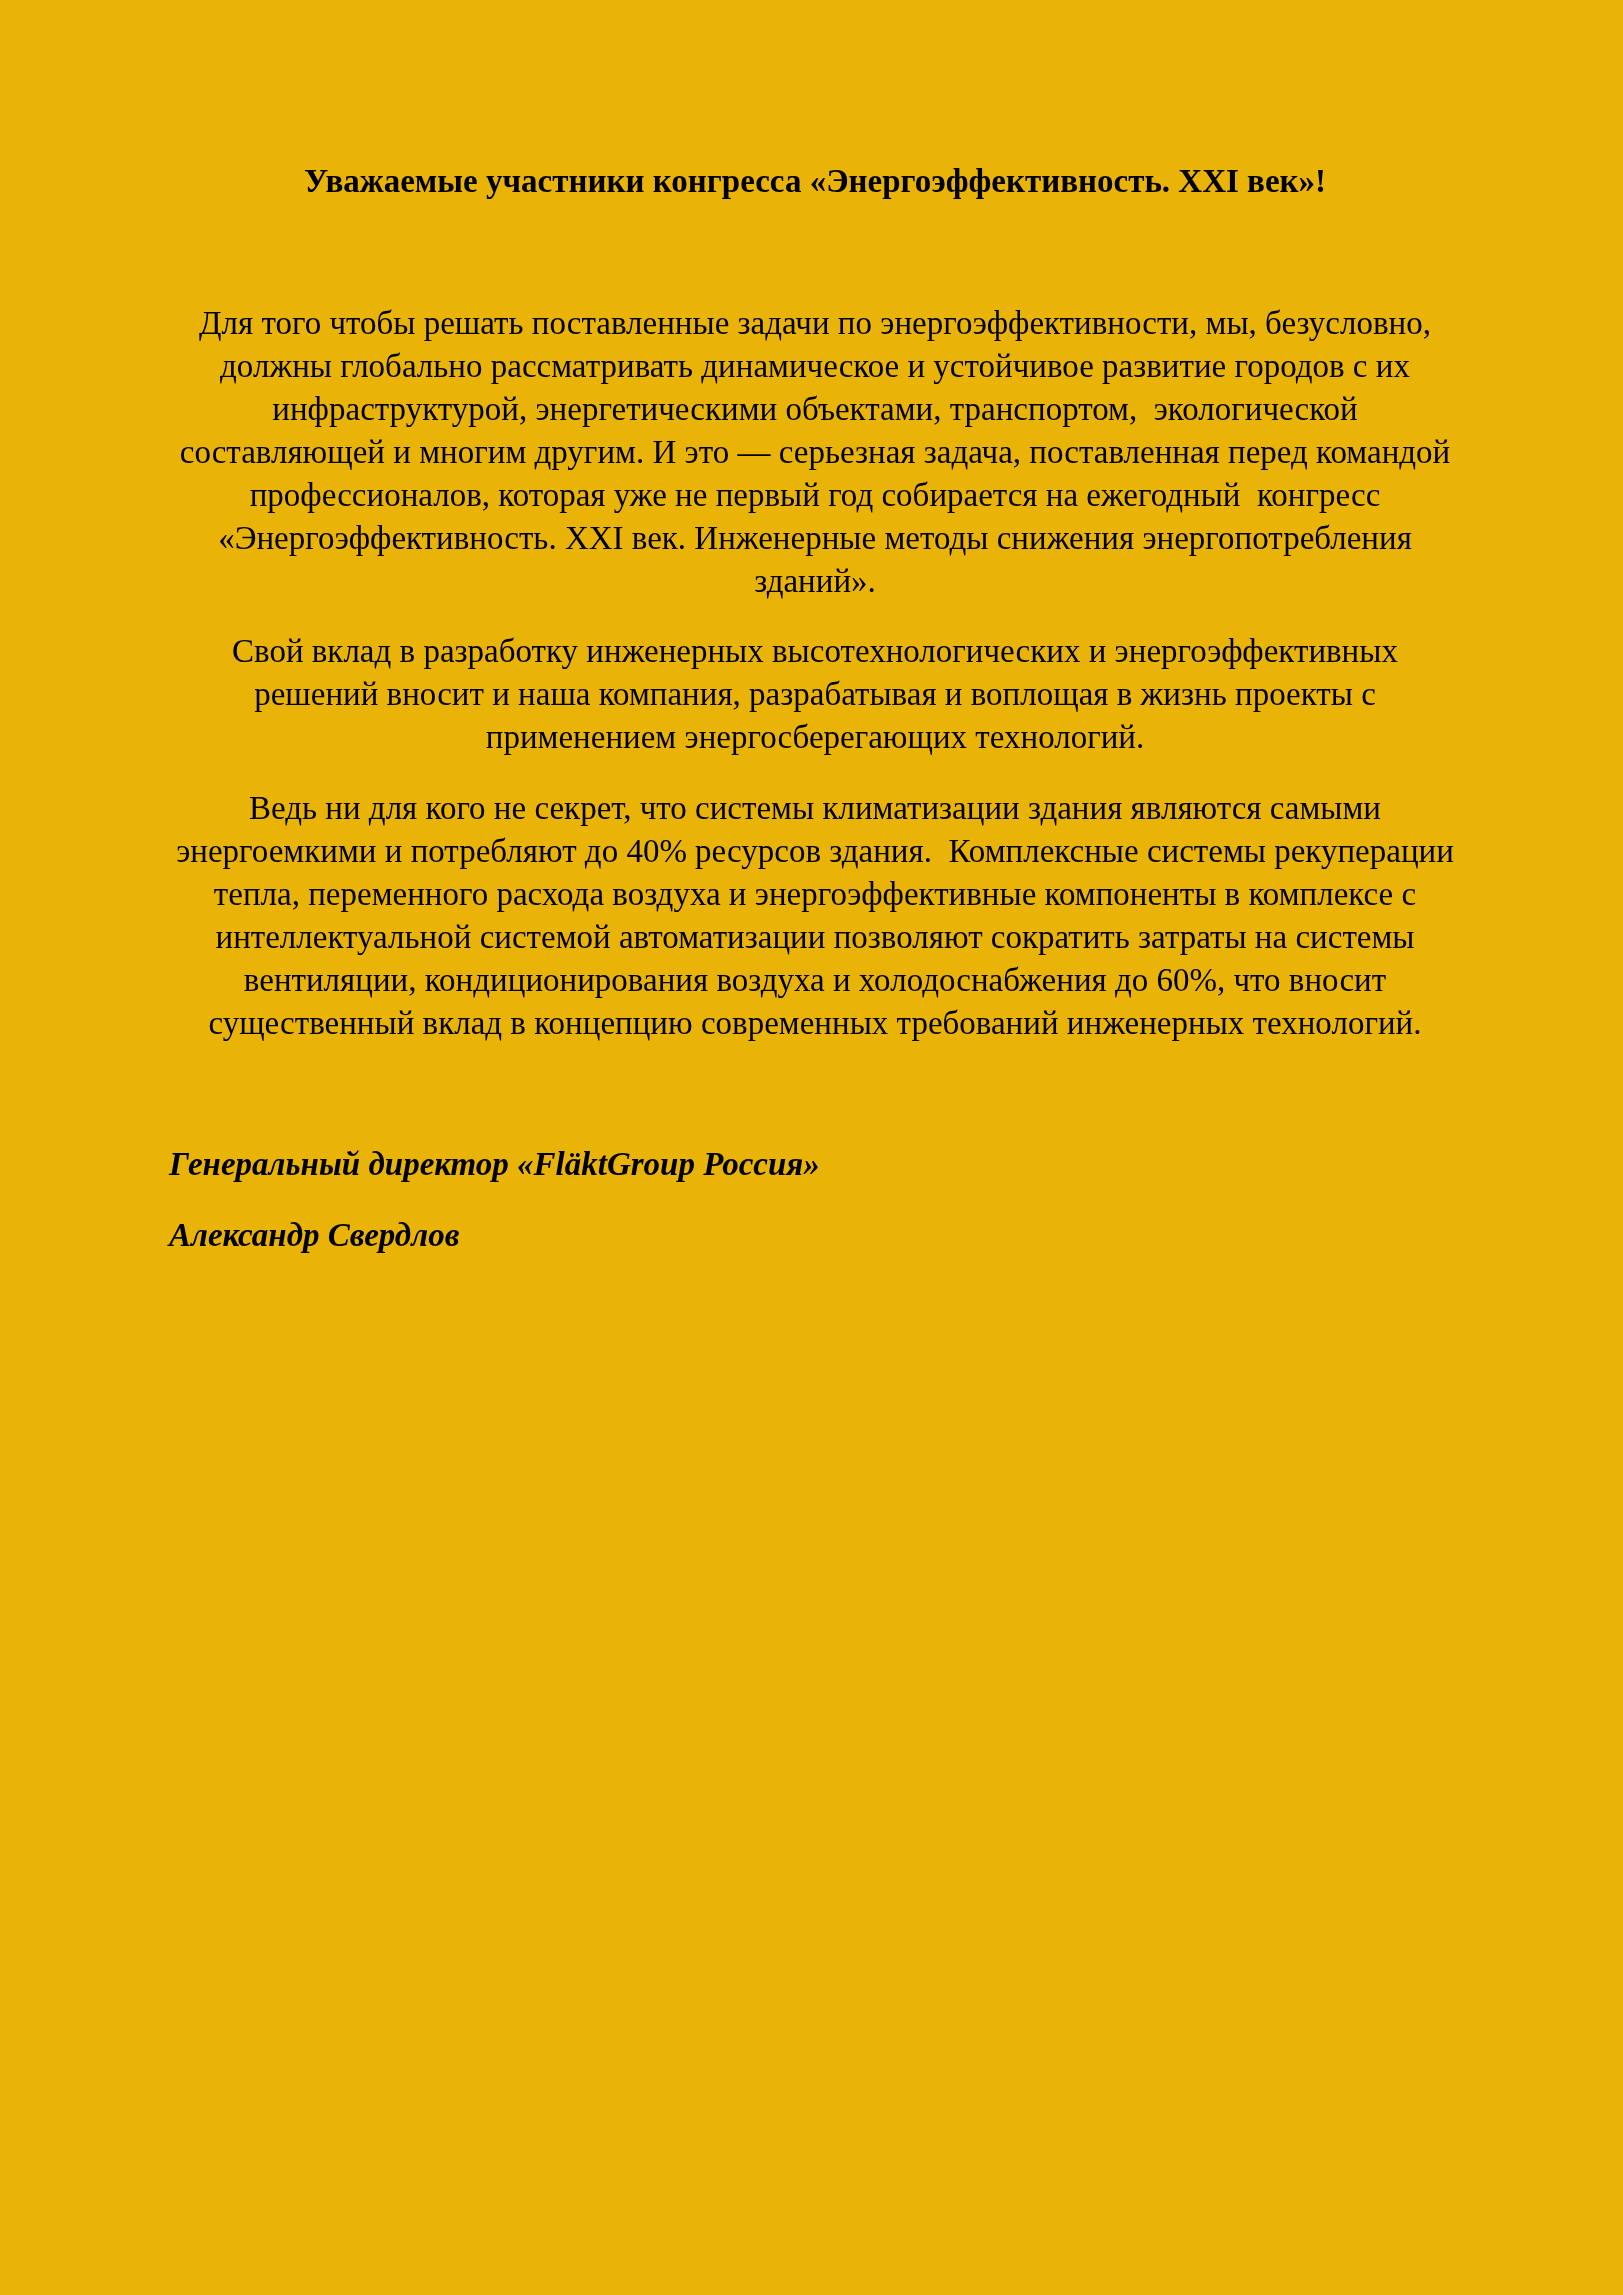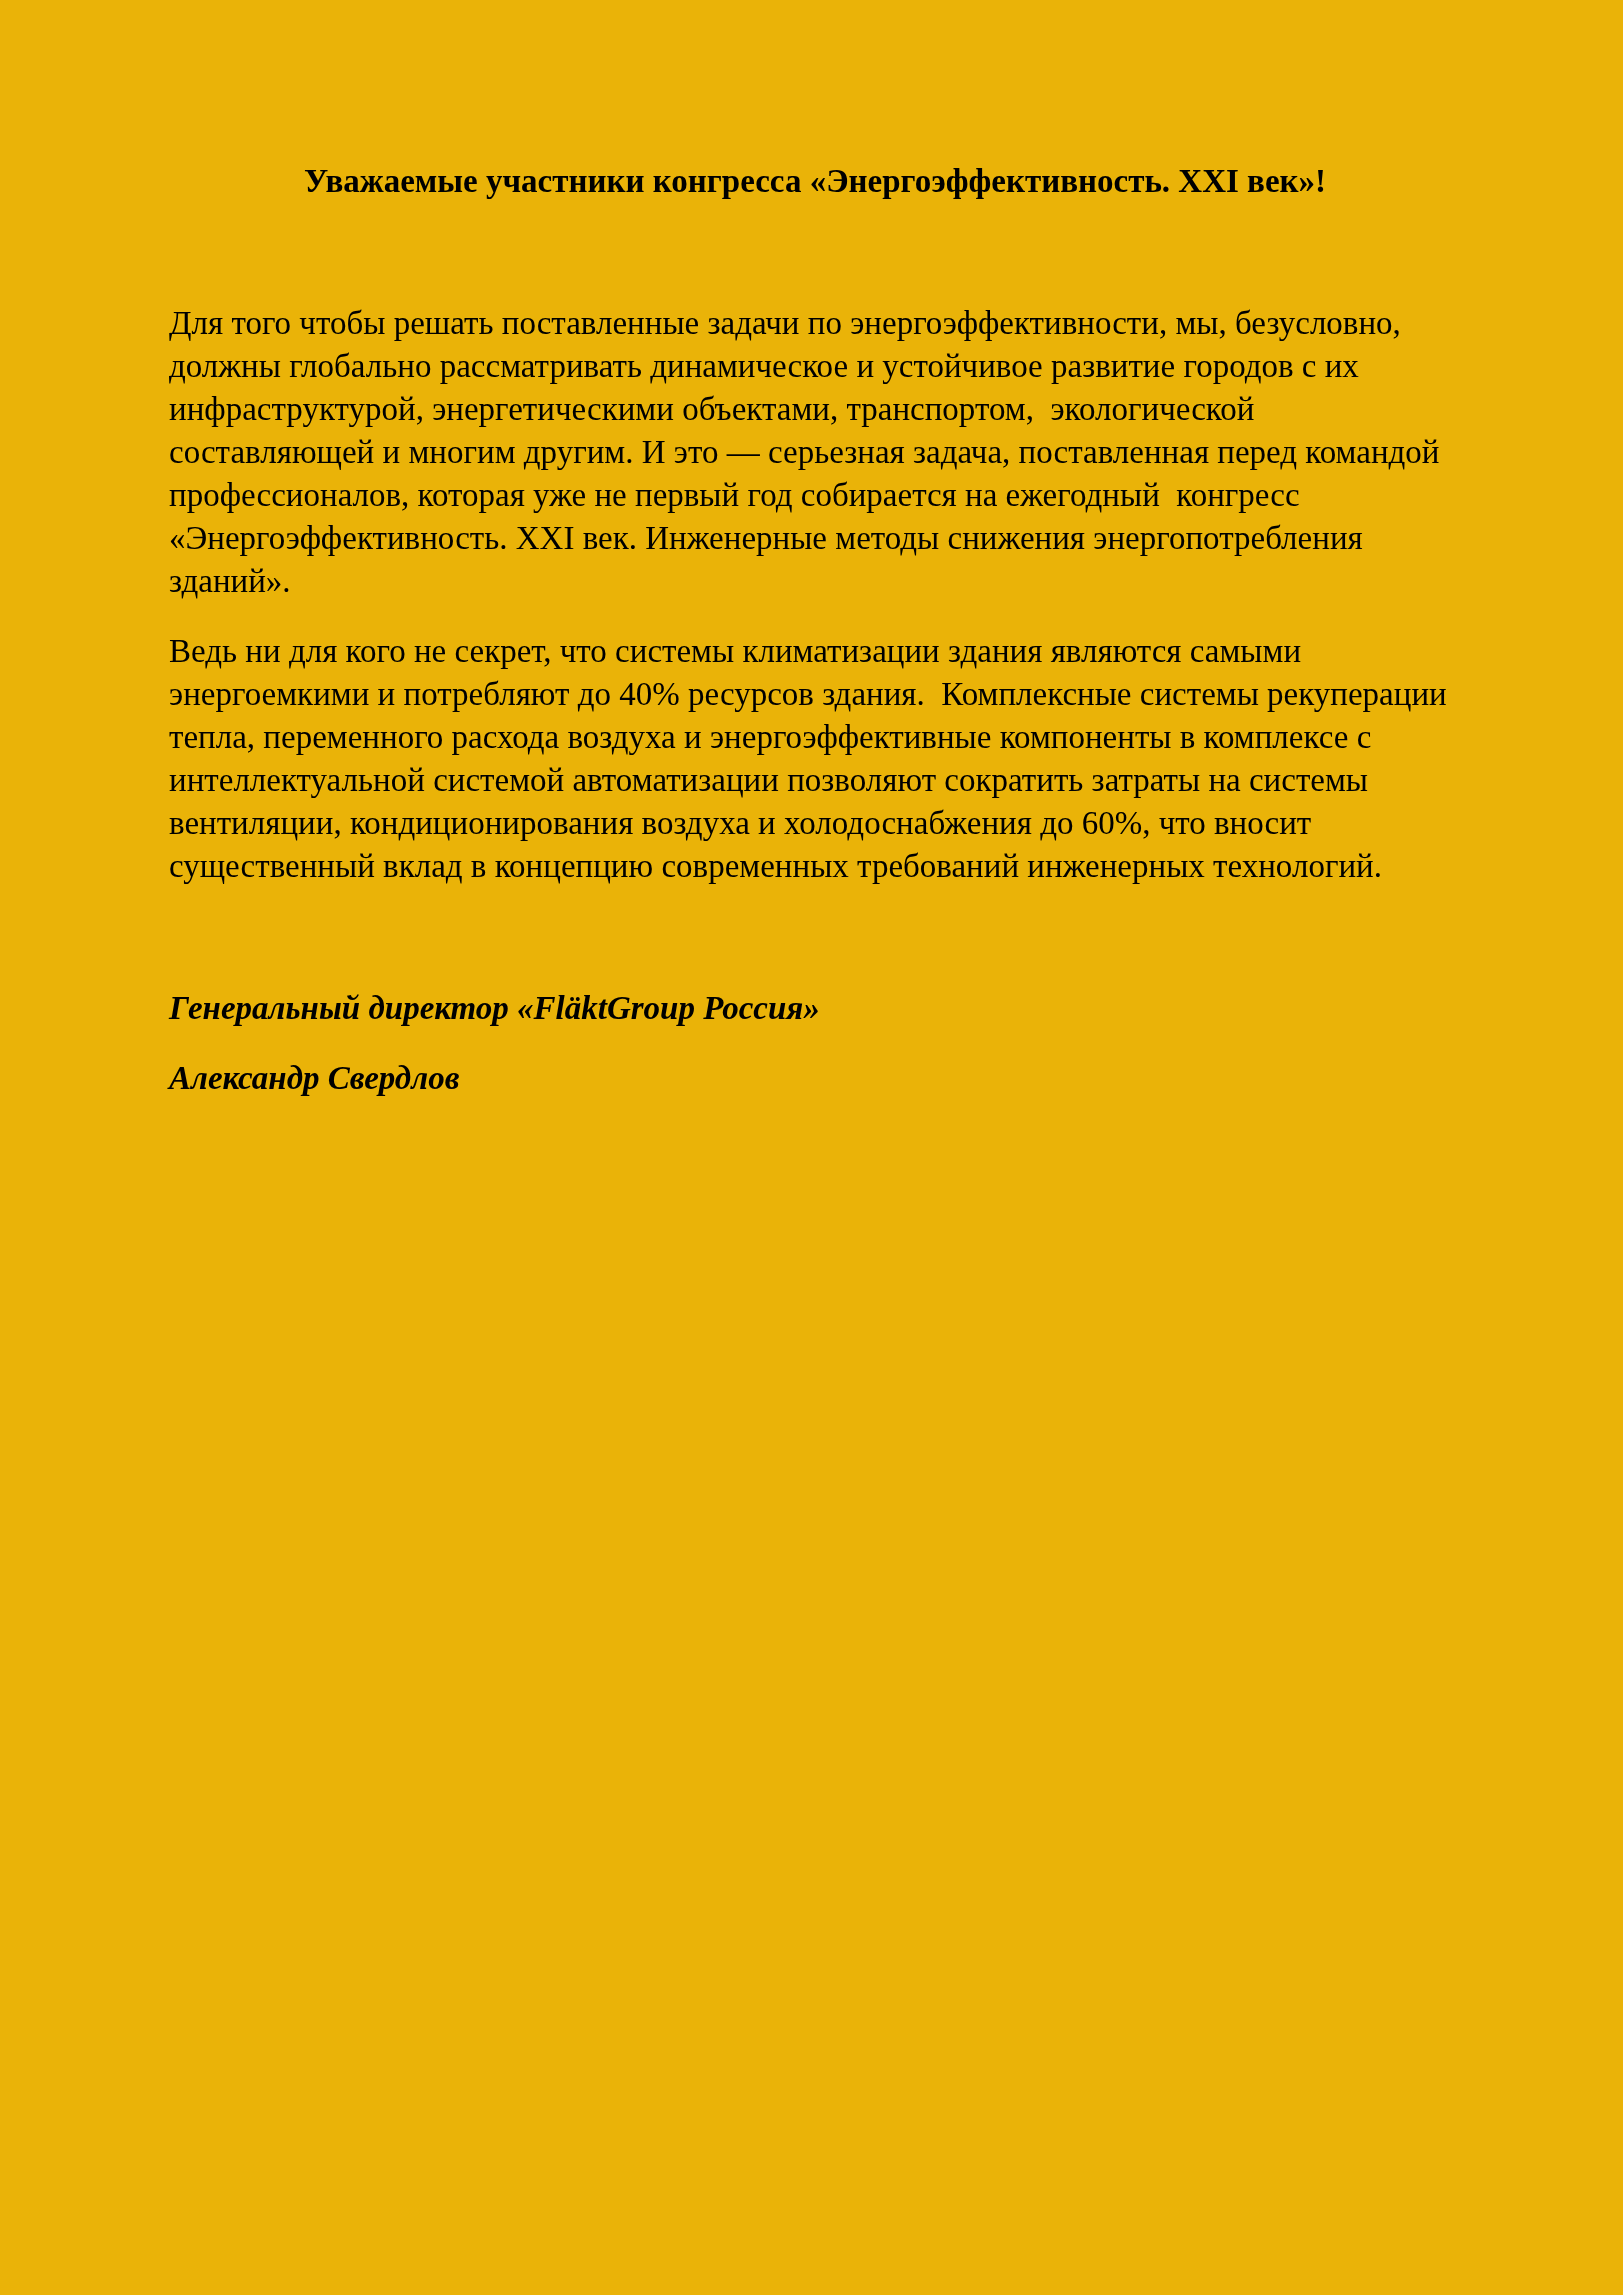--- a/index.html
+++ b/index.html
@@ -29,21 +29,21 @@
     margin: 0 0 27.5px 0;
     white-space: pre-wrap;
   }
   .blank-line {
     height: 71px; 
   }
   .body-paragraph {
     font-size: 33px;
     line-height: 43px;
     margin: 0 0 27.5px 0;
-    text-align: left;
+    text-align: center;
     white-space: pre-wrap;
   }
   .signature-line {
     font-size: 33px;
     line-height: 43px;
     font-weight: bold;
     font-style: italic;
     margin: 0 0 27.5px 0;
     white-space: pre-wrap;
   }
@@ -53,20 +53,21 @@
 
 <div class="page">
   <div class="content">
 
     <h1 class="doc-title">Уважаемые участники конгресса «Энергоэффективность. XXI век»!</h1>
 
     <div class="blank-line"></div>
 
     <p class="body-paragraph">Для того чтобы решать поставленные задачи по энергоэффективности, мы, безусловно, должны глобально рассматривать динамическое и устойчивое развитие городов с их инфраструктурой, энергетическими объектами, транспортом,  экологической составляющей и многим другим. И это — серьезная задача, поставленная перед командой профессионалов, которая уже не первый год собирается на ежегодный  конгресс «Энергоэффективность. XXI век. Инженерные методы снижения энергопотребления зданий».</p>
 
+    <p class="body-paragraph">Свой вклад в разработку инженерных высотехнологических и энергоэффективных решений вносит и наша компания, разрабатывая и воплощая в жизнь проекты с применением энергосберегающих технологий.</p>
 
     <p class="body-paragraph">Ведь ни для кого не секрет, что системы климатизации здания являются самыми энергоемкими и потребляют до 40% ресурсов здания.  Комплексные системы рекуперации тепла, переменного расхода воздуха и энергоэффективные компоненты в комплексе с интеллектуальной системой автоматизации позволяют сократить затраты на системы вентиляции, кондиционирования воздуха и холодоснабжения до 60%, что вносит существенный вклад в концепцию современных требований инженерных технологий.</p>
 
 
     <div class="blank-line"></div>
 
     <p class="signature-line">Генеральный директор «FläktGroup Россия»</p>
 
     <p class="signature-line">Александр Свердлов</p>
 

